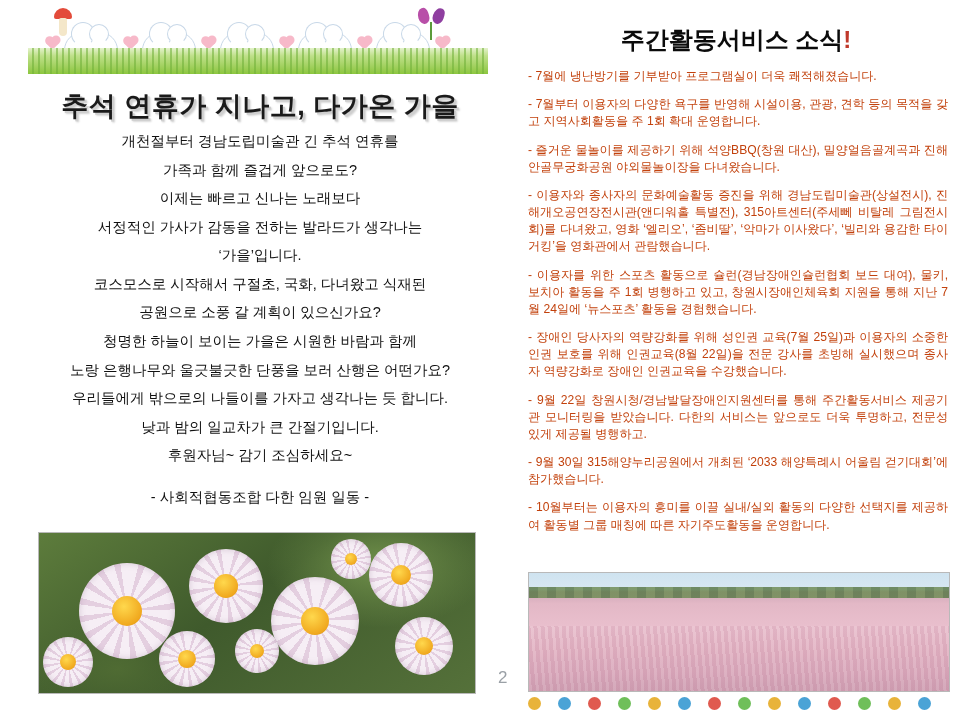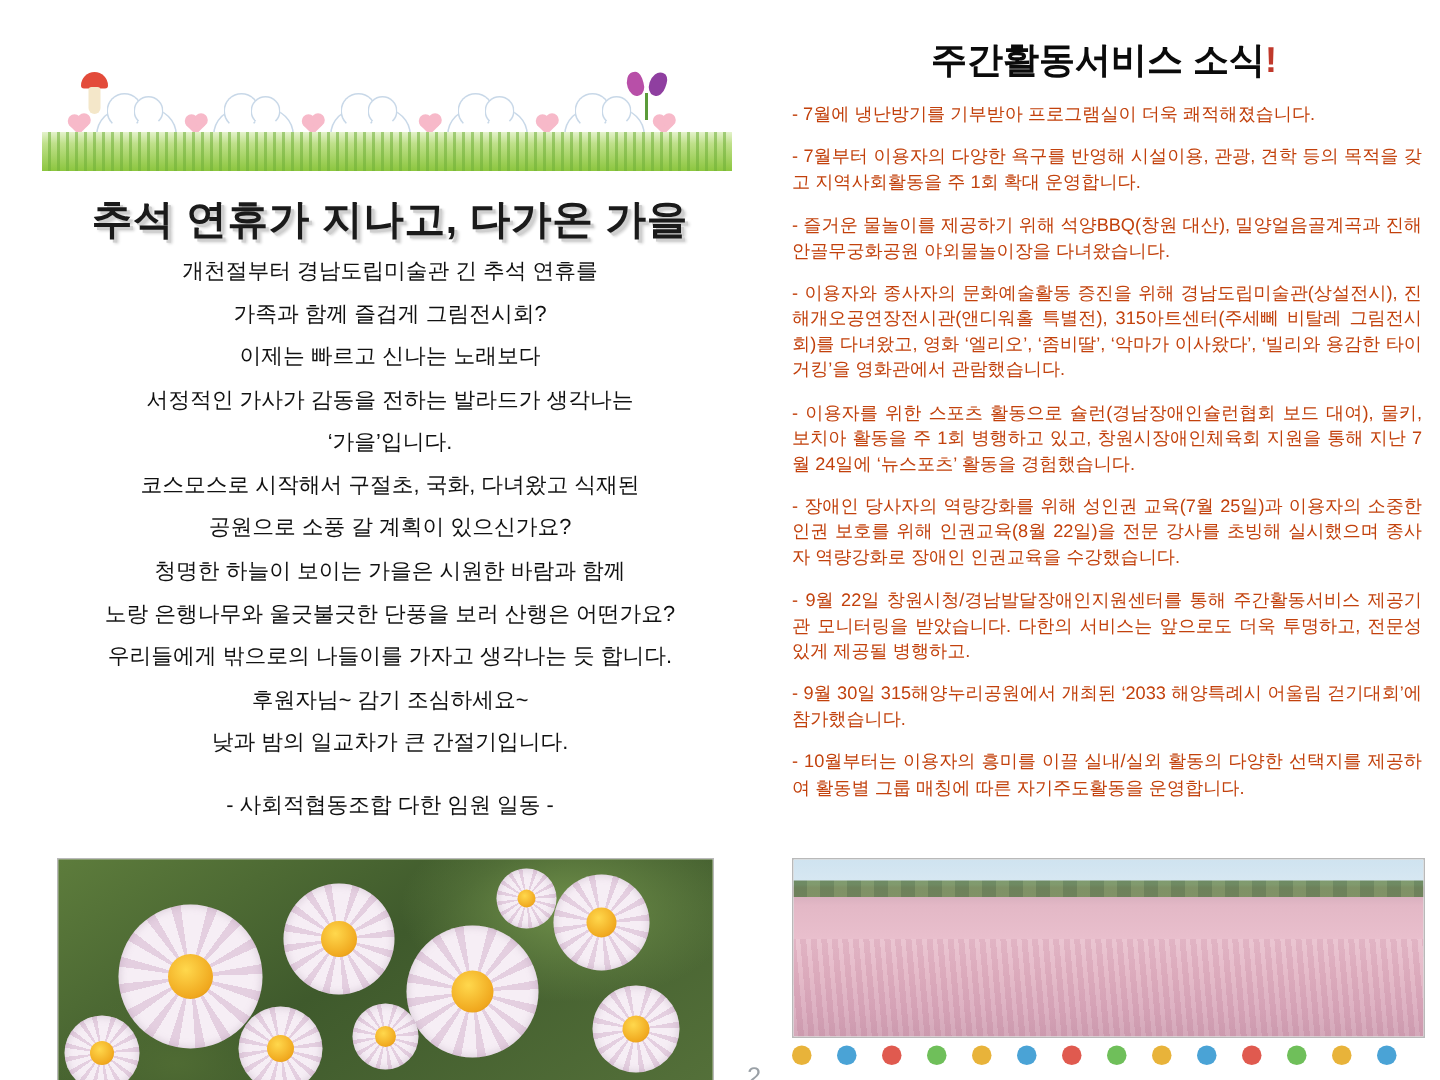--- a/index.html
+++ b/index.html
@@ -20,21 +20,20 @@
     width: 960px;
     height: 720px;
   }
 
   
   .left-panel {
     position: absolute;
     left: 0; top: 0;
     width: 510px;
     height: 609px;
-    margin-top: 40px;
   }
 
   
   .top-strip {
     position: absolute;
     left: 28px; top: 12px;
     width: 460px;
     height: 62px;
     background: linear-gradient(to bottom, #ffffff 0%, #ffffff 58%, #eaf6d8 58%, #d9eec0 100%);
     overflow: hidden;
@@ -325,31 +324,31 @@
     <div class="butterfly">
       <div class="wing-l"></div>
       <div class="wing-r"></div>
       <div class="ant"></div>
     </div>
 
     <div class="left-title">추석 연휴가 지나고, 다가온 가을</div>
 
     <div class="left-body">
       <p>개천절부터 경남도립미술관 긴 추석 연휴를</p>
-      <p>가족과 함께 즐겁게 그림전시회?</p>
+      <p>가족과 함께 즐겁게 앞으로도?</p>
       <p>이제는 빠르고 신나는 노래보다</p>
       <p>서정적인 가사가 감동을 전하는 발라드가 생각나는</p>
       <p>‘가을’입니다.</p>
       <p>코스모스로 시작해서 구절초, 국화, 다녀왔고 식재된</p>
       <p>공원으로 소풍 갈 계획이 있으신가요?</p>
       <p>청명한 하늘이 보이는 가을은 시원한 바람과 함께</p>
       <p>노랑 은행나무와 울긋불긋한 단풍을 보러 산행은 어떤가요?</p>
       <p>우리들에게 밖으로의 나들이를 가자고 생각나는 듯 합니다.</p>
+      <p>낮과 밤의 일교차가 큰 간절기입니다.</p>
       <p>후원자님~ 감기 조심하세요~</p>
-      <p>낮과 밤의 일교차가 큰 간절기입니다.</p>
       <p class="signature">- 사회적협동조합 다한 임원 일동 -</p>
     </div>
 
     <div class="left-photo">
       <div class="photo-bg"></div>
       <div class="daisy" style="left:40px;  top:30px;  width:96px;  height:96px;">
           <div class="petals"></div>
           <div class="center"></div>
         </div>
       <div class="daisy" style="left:150px; top:16px;  width:74px;  height:74px;">

